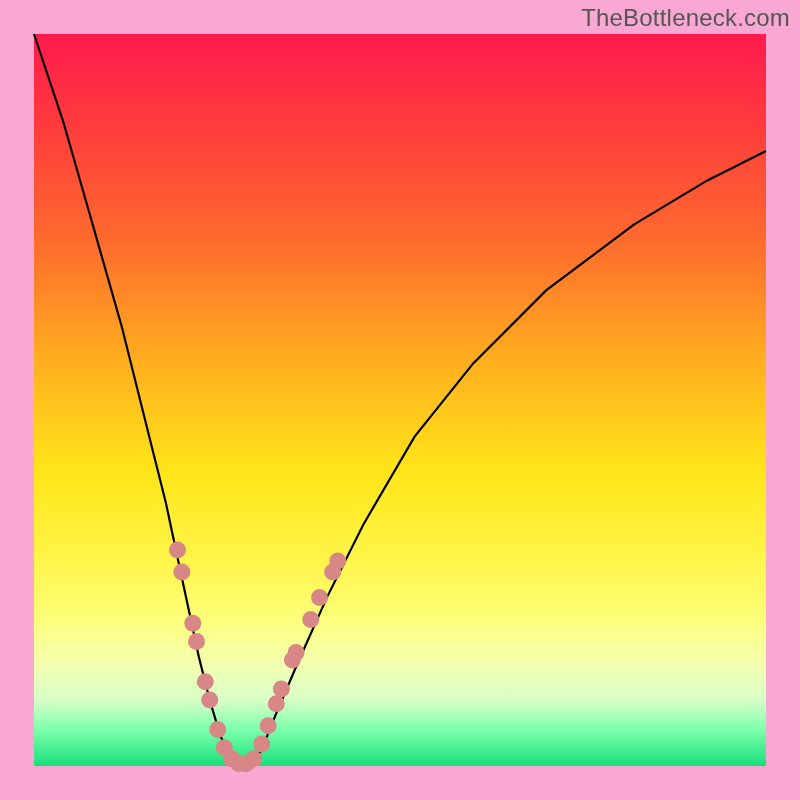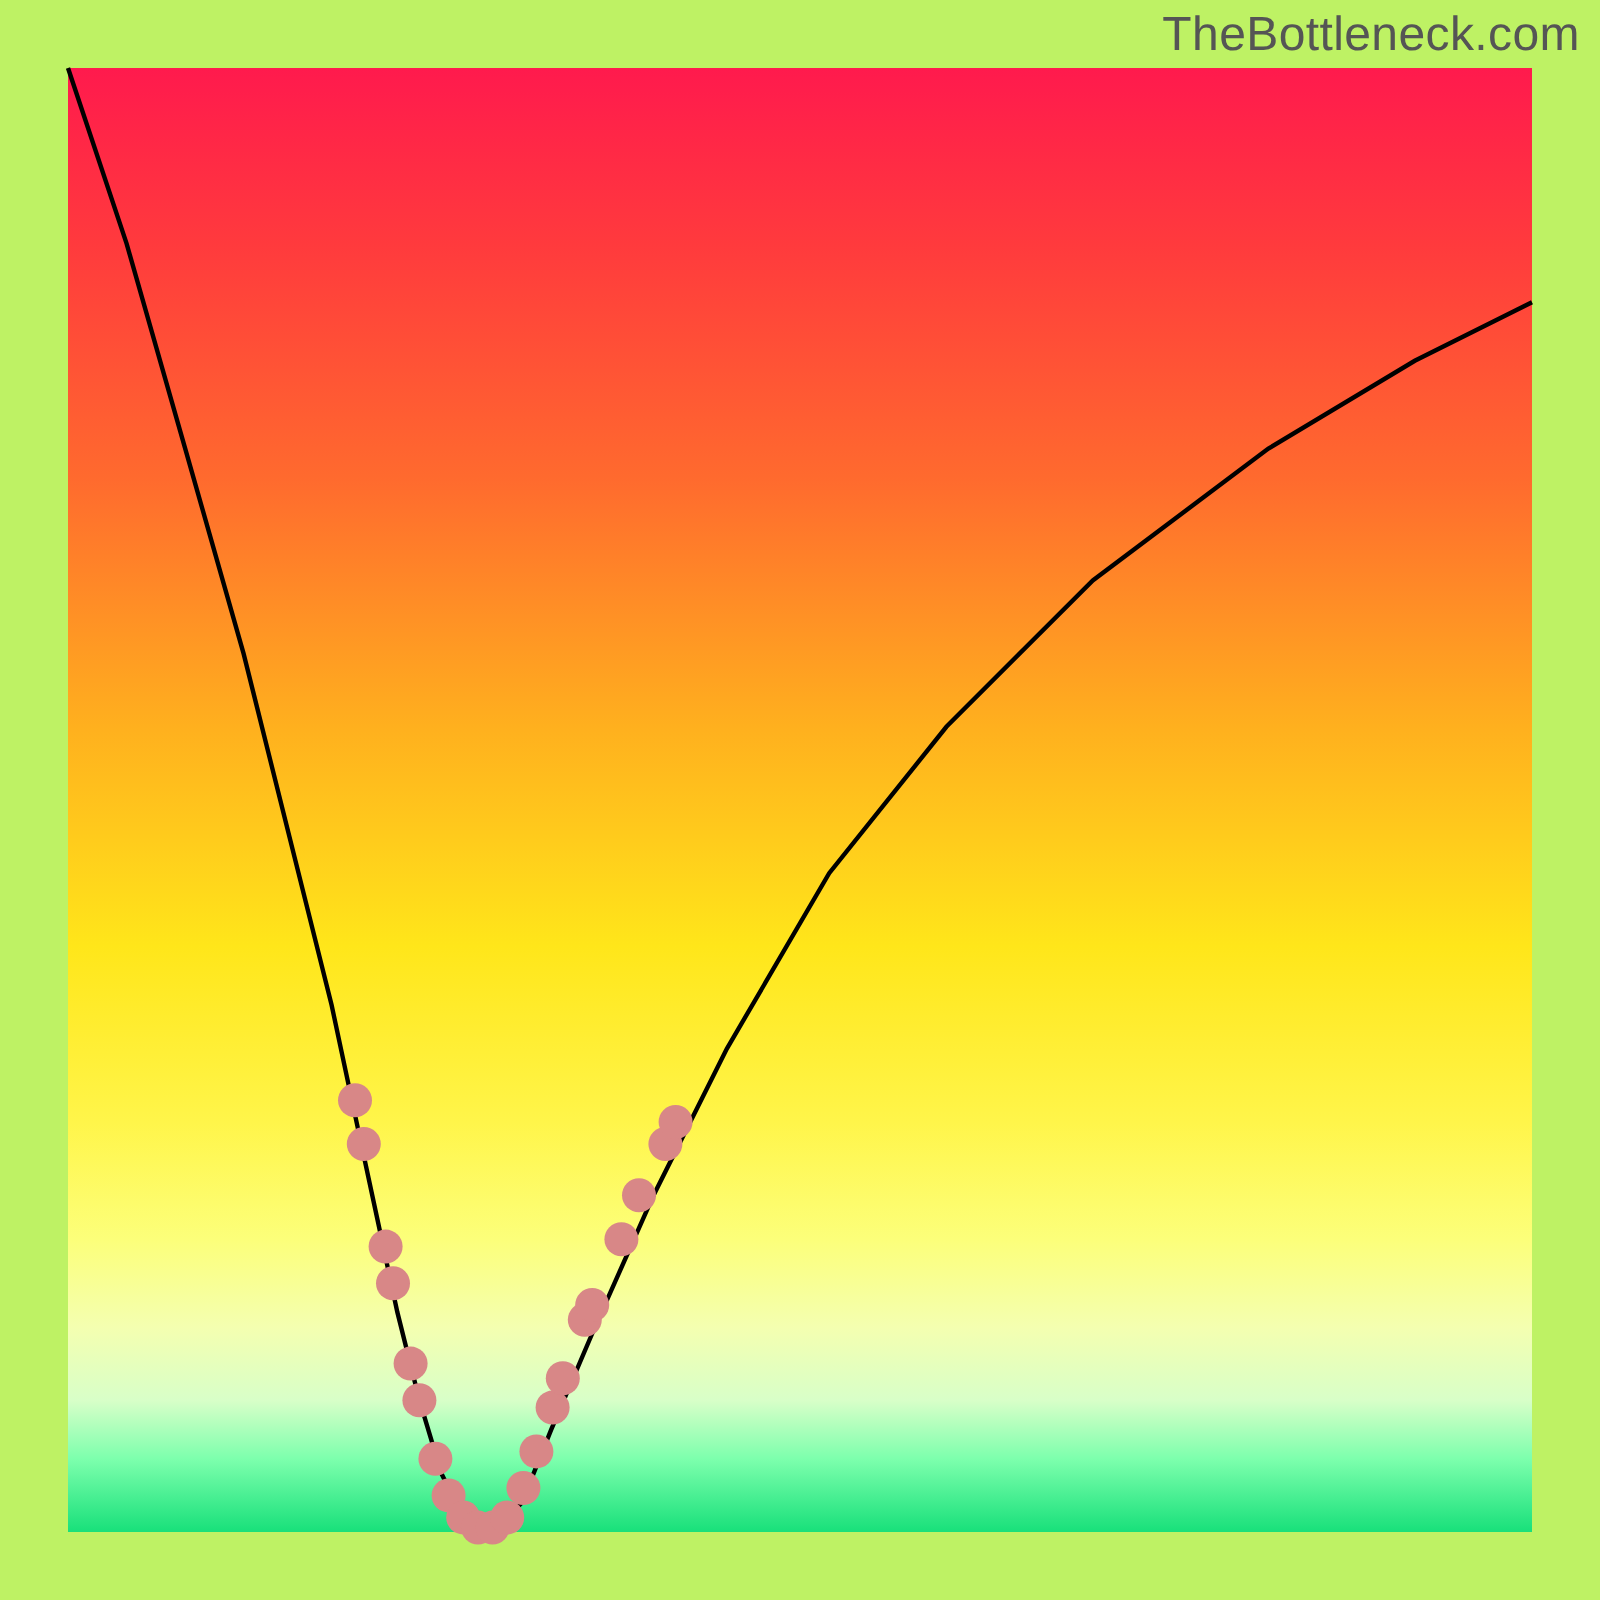--- a/index.html
+++ b/index.html
@@ -8,21 +8,21 @@
     width: 800px;
     height: 800px;
     background: #000;
     font-family: Arial, Helvetica, sans-serif;
     overflow: hidden;
   }
   .frame {
     position: absolute;
     left: 0; top: 0;
     width: 800px; height: 800px;
-    background: #bef264;
+    background: #f9a8d4;
   }
   .plot {
     position: absolute;
     left: 34px;
     top: 34px;
     width: 732px;
     height: 732px;
     background: linear-gradient(to bottom,
       #ff1a4d 0%,
       #ff3a3d 12%,

